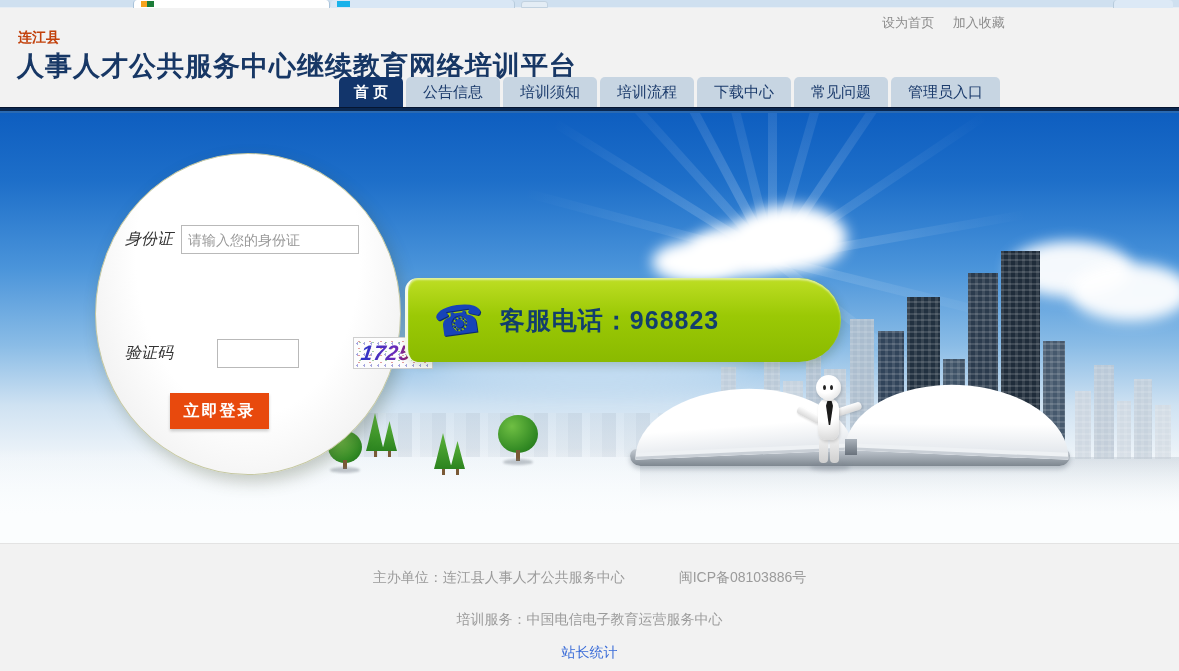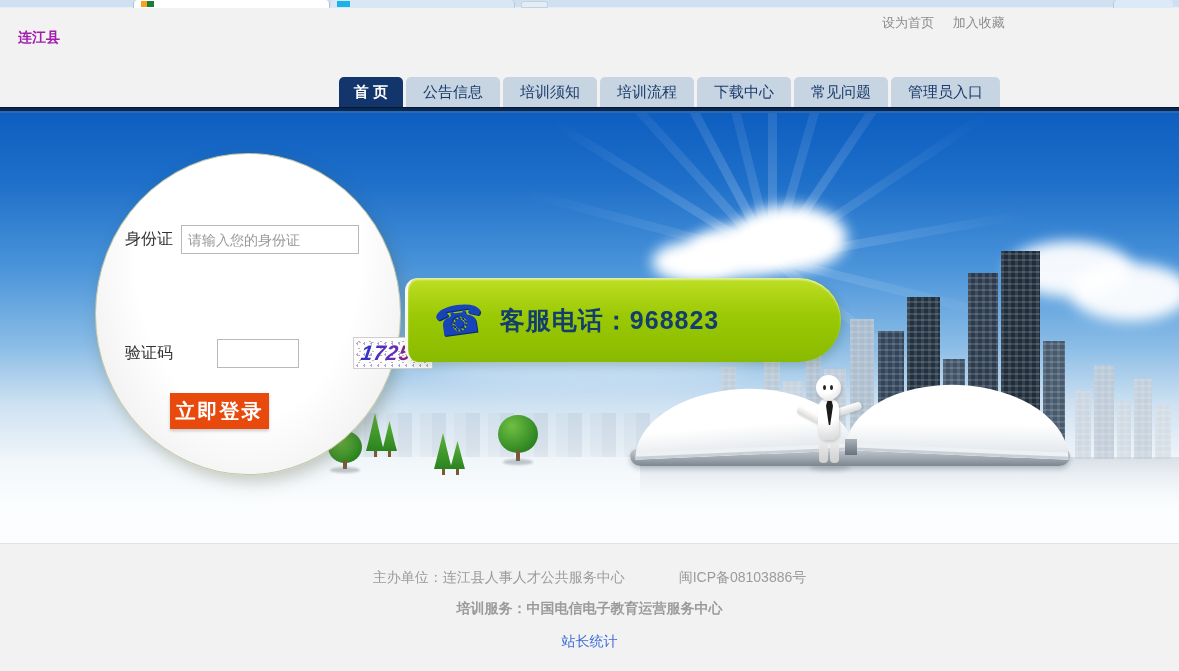--- a/index.html
+++ b/index.html
@@ -18,21 +18,21 @@
   .bstrip .newtab { position:absolute; left:521px; top:1px; width:27px; height:7px;
     background:#e4edf5; border:1px solid #c2d2e0; border-radius:3px 3px 0 0; }
   .bstrip .tabedge { position:absolute; left:1113px; top:0; width:60px; height:8px;
     background:#dce9f6; border-left:1px solid #b7cbdc; border-radius:4px 4px 0 0; }
 
   
   .header { position:relative; height:79px; background:#f2f2f2; }
   .top-links { position:absolute; top:6px; left:882px; font-size:13px; color:#8b8b8b; white-space:nowrap; }
   .top-links span { cursor:pointer; }
   .top-links span + span { margin-left:15px; }
-  .region { position:absolute; left:18px; top:21px; font-size:14px; font-weight:bold; color:#a21caf; }
+  .region { position:absolute; left:18px; top:21px; font-size:14px; font-weight:bold; color:#c2410c; }
   .site-title { position:absolute; left:17px; top:40px; font-size:27px; font-weight:bold;
     color:#173765; letter-spacing:1px; }
 
   
   .nav { position:relative; height:20px; background:#f2f2f2; }
   .tabs { position:absolute; right:179px; bottom:0; display:flex; align-items:flex-end; gap:3px; }
   .tab { height:30px; line-height:30px; padding:0 17px; background:#c7d5e2; color:#1a3a6b;
     font-size:15px; border-radius:5px 5px 0 0; cursor:pointer; white-space:nowrap; text-align:center; }
   .tab.active { background:#12356b; color:#fff; font-weight:bold; padding:0 15px; }
   .navy-bar { height:6px; background:linear-gradient(180deg,#0a2750 0 62%,#2a6ab3 62% 100%);
@@ -106,59 +106,59 @@
   .conifer { position:absolute; z-index:5; }
   .conifer .cone { clip-path:polygon(50% 0,88% 78%,100% 100%,0 100%,12% 78%);
     background:linear-gradient(180deg,#5cb33a,#2b831f); }
   .conifer .trunk { width:3px; height:7px; background:#7a5a36; margin:-1px auto 0; }
 
   
   .login-circle { position:absolute; left:95px; top:40px; width:306px; height:322px; border-radius:50%;
     background:radial-gradient(ellipse at 50% 32%, #ffffff 52%, #f2f2f2 78%, #e7e7e5 96%);
     border:1px solid #c6c8a2; box-shadow:4px 7px 16px rgba(70,80,50,.28); z-index:6; }
   .form-row { position:absolute; left:25px; display:flex; align-items:center; }
-  .form-row .lbl { width:52px; text-align:right; margin-right:8px; font-size:16px; color:#333; white-space:nowrap; }
+  .form-row .lbl { width:52px; text-align:right; margin-right:8px; font-size:16px; color:#333; white-space:nowrap;font-style:italic; }
   .form-row input { height:29px; border:1px solid #b9b9b9; background:#fff; padding:0 6px;
     font-size:14px; color:#333; font-family:inherit; }
   .form-row input::placeholder { color:#999; }
   .row-id  { top:71px; }  .row-id input  { width:178px; }
   .row-pw  { top:127px; } .row-pw input  { width:122px; }
   .row-cap { top:183px;gap:36px; } .row-cap input { width:82px; }
   .forgot { margin-left:12px; font-size:13px; color:#f20000; cursor:pointer; white-space:nowrap; }
   .captcha { margin-left:18px; width:80px; height:32px; background:#fdfdfd; border:1px solid #cfcfcf;
     display:flex; align-items:center; justify-content:center; cursor:pointer; overflow:hidden;
     background-image:
       radial-gradient(rgba(200,80,80,.55) 1px, transparent 1px),
       radial-gradient(rgba(80,160,80,.5) 1px, transparent 1px),
       radial-gradient(rgba(80,80,190,.5) 1px, transparent 1px);
     background-size:11px 7px, 13px 9px, 7px 11px; }
   .captcha span { font-style:italic; font-weight:bold; font-size:21px; letter-spacing:1px;
     transform:skewX(-8deg); color:#3a2fb0;
     background:linear-gradient(90deg,#2a35c8 0%,#6a2ab8 55%,#c01616 100%);
     -webkit-background-clip:text; background-clip:text; -webkit-text-fill-color:transparent; }
   .login-btn { position:absolute; left:74px; top:239px; width:99px; height:36px; border:none;
-    background:#e8490d; color:#fff; font-size:20px; font-weight:bold; letter-spacing:2px;
+    background:#e8490d; color:#fff; font-size:16px; font-weight:bold; letter-spacing:2px;
     cursor:pointer; font-family:inherit; box-shadow:0 2px 3px rgba(0,0,0,.2); }
 
   
   .hotline { position:absolute; left:405px; top:165px; width:436px; height:84px; z-index:6;
     background:linear-gradient(180deg,#bede24 0%,#9bc905 45%,#8aba00 100%);
     border-radius:14px 46px 46px 14px; border-left:3px solid rgba(255,255,255,.9);
     box-shadow:inset 0 2px 2px rgba(255,255,255,.55), 3px 4px 8px rgba(40,70,20,.18);
     display:flex; align-items:center; padding-left:26px; }
   .hotline .phone { font-size:40px; line-height:1; color:#1744b8;
     text-shadow:1px 1px 0 #0a2a6e; margin-right:16px; transform:rotate(-8deg); }
   .hotline .txt { font-size:25px; font-weight:bold; color:#123e6d; letter-spacing:1px; }
 
   
   .footer { height:119px; background:#f2f2f2; border-top:1px solid #e3e3e3; text-align:center;
     color:#9b9b9b; font-size:14px; }
   .footer .l1 { padding-top:25px; }
   .footer .icp { margin-left:26px;padding-left:24px; }
-  .footer .l2 { margin-top:13px;font-weight:bold; }
+  .footer .l2 { margin-top:24px; }
   .footer .l3 { margin-top:15px; }
   .footer .stats { color:#3a6cd8; cursor:pointer; }
 </style>
 </head>
 <body>
 
 <div class="bstrip">
   <div class="tab-active"></div>
   <div class="fav1"></div>
   <div class="tab2"></div>
@@ -166,20 +166,21 @@
   <div class="newtab"></div>
   <div class="tabedge"></div>
 </div>
 
 <div class="header">
   <div class="top-links">
     <span>设为首页</span>
     <span>加入收藏</span>
   </div>
   <div class="region">连江县</div>
+  <div class="site-title">人事人才公共服务中心继续教育网络培训平台</div>
 </div>
 
 <div class="nav">
   <div class="tabs">
     <div class="tab active">首 页</div>
     <div class="tab">公告信息</div>
     <div class="tab">培训须知</div>
     <div class="tab">培训流程</div>
     <div class="tab">下载中心</div>
     <div class="tab">常见问题</div>

